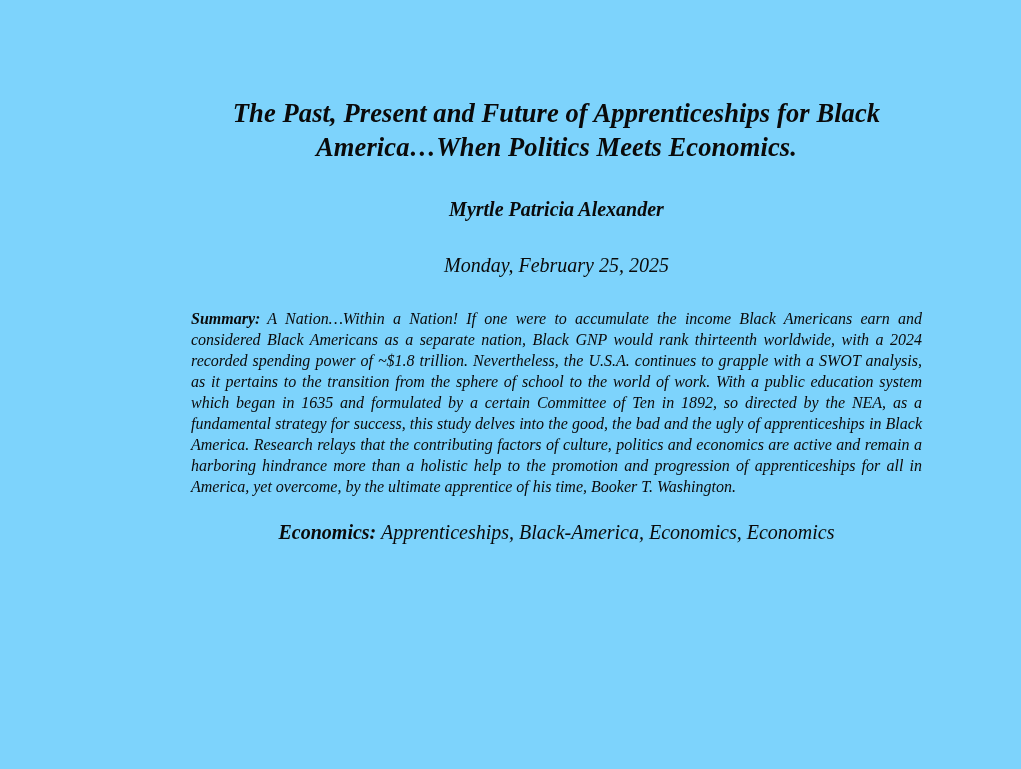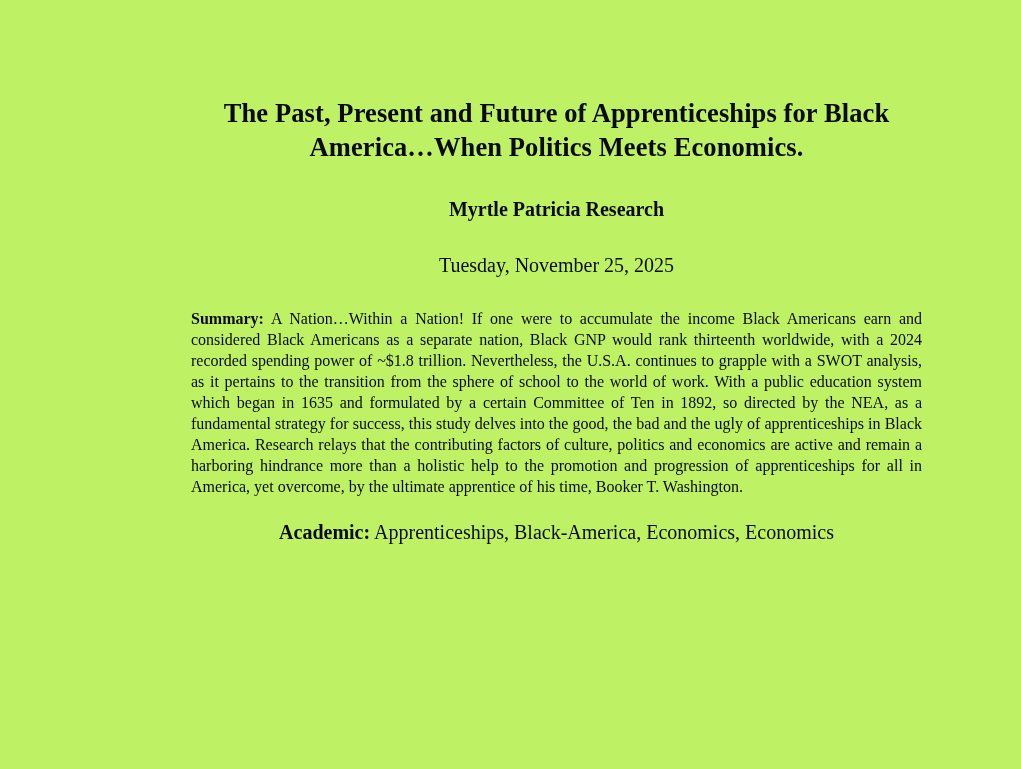--- a/index.html
+++ b/index.html
@@ -22,22 +22,23 @@
     width: 1021px;
     height: 7px;
     background: linear-gradient(to bottom, #d6d7d9 0%, #e8e9ea 35%, #f7f7f8 70%, #ffffff 100%);
   }
   .page {
     position: absolute;
     top: 0;
     left: 0;
     width: 1021px;
     height: 769px;
-    background: #bef264;
+    background: #7dd3fc;
     box-sizing: border-box;
+    font-style: italic;
   }
   .content {
     position: absolute;
     left: 191px;
     top: 0;
     width: 731px;
   }
   .doc-title {
     margin: 0;
     padding-top: 96px;
@@ -98,28 +99,28 @@
 </head>
 <body>
 
 <div class="viewer-top-edge"></div>
 
 <div class="page">
   <div class="content">
 
     <h1 class="doc-title">The Past, Present and Future of Apprenticeships for Black America…When Politics Meets Economics.</h1>
 
-    <div class="author-name">Myrtle Patricia Research</div>
+    <div class="author-name">Myrtle Patricia Alexander</div>
 
 
-    <div class="doc-date">Tuesday, November 25, 2025</div>
+    <div class="doc-date">Monday, February 25, 2025</div>
 
     <div class="summary-block">
       <span class="summary-label">Summary:</span><span class="summary-gap"></span><span>A Nation…Within a Nation! If one were to accumulate the income Black Americans earn and considered Black Americans as a separate nation, Black GNP would rank thirteenth worldwide, with a 2024 recorded spending power of ~$1.8 trillion. Nevertheless, the U.S.A. continues to grapple with a SWOT analysis, as it pertains to the transition from the sphere of school to the world of work. With a public education system which began in 1635 and formulated by a certain Committee of Ten in 1892, so directed by the NEA, as a fundamental strategy for success, this study delves into the good, the bad and the ugly of apprenticeships in Black America. Research relays that the contributing factors of culture, politics and economics are active and remain a harboring hindrance more than a holistic help to the promotion and progression of apprenticeships for all in America, yet overcome, by the ultimate apprentice of his time, Booker T. Washington.</span>
     </div>
 
     <div class="keywords-block">
-      <span class="keywords-label">Academic:</span>
+      <span class="keywords-label">Economics:</span>
       <span>Apprenticeships, Black-America, Economics, Economics</span>
     </div>
 
   </div>
 </div>
 
 </body></html>

